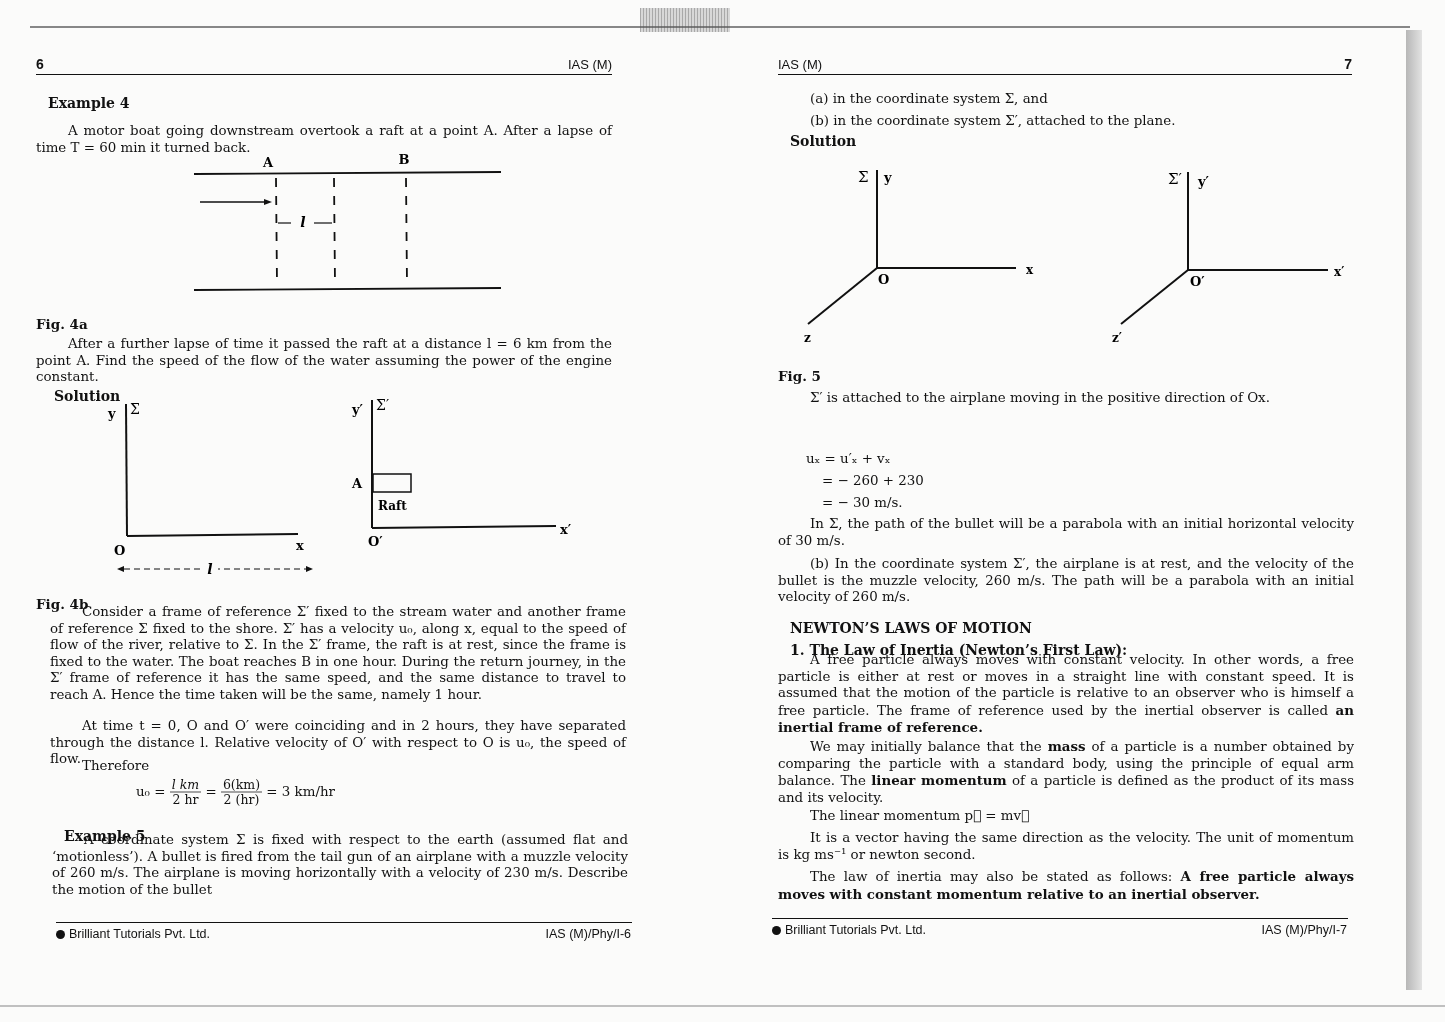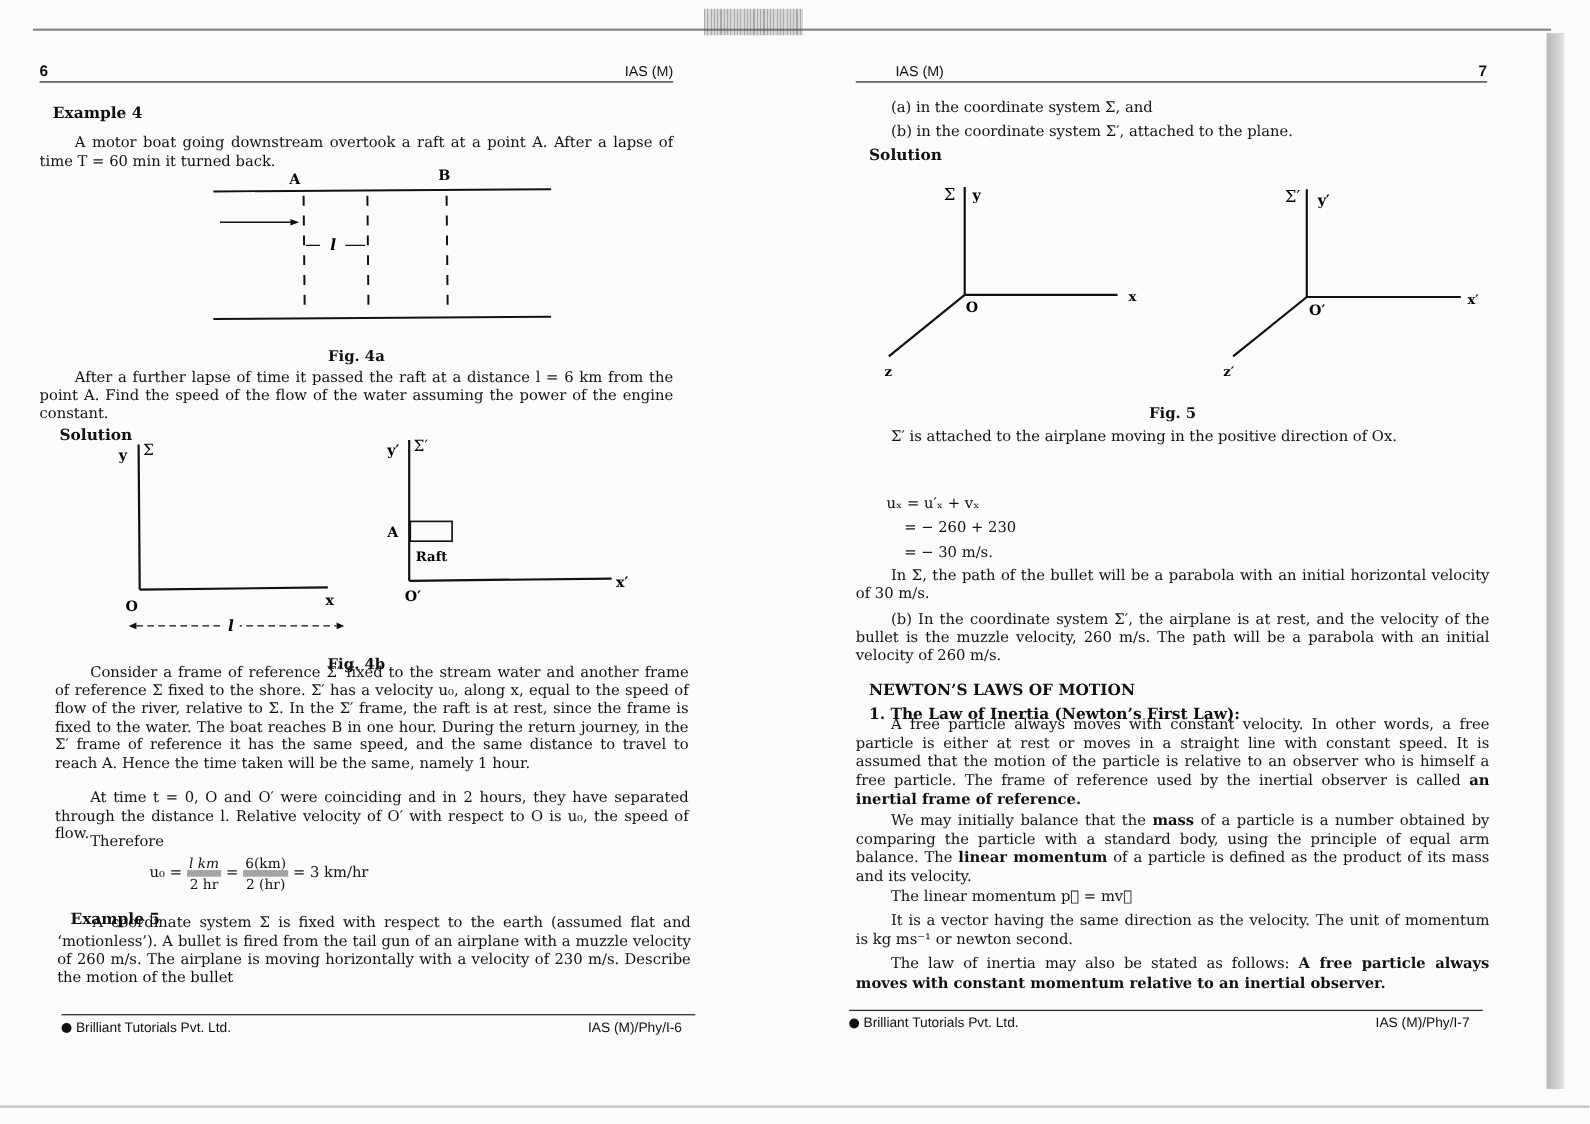--- a/index.html
+++ b/index.html
@@ -9,34 +9,34 @@
   .scan-binding{position:absolute;left:640px;top:8px;width:90px;height:24px;
        background:repeating-linear-gradient(90deg,#666 0 1px,#bbb 1px 3px);opacity:.55;}
   .scan-edge{position:absolute;left:1406px;top:30px;width:16px;height:960px;
        background:linear-gradient(90deg,#9a9a9a,#d8d8d8);opacity:.7;}
   .scan-bottom{position:absolute;left:0;top:1005px;width:1445px;height:2px;background:#999;opacity:.6;}
   .page{position:absolute;top:52px;}
   .page.left{left:36px;width:576px;}
   .page.right{left:778px;width:576px;}
   .hdr{position:relative;height:22px;border-bottom:1.5px solid #111;font-family:"Liberation Sans",sans-serif;font-size:13px;}
   .hdr .pn{position:absolute;bottom:2px;font-weight:bold;font-size:14px;}
-  .hdr .rt{position:absolute;bottom:2px;margin-left:36px;}
+  .hdr .rt{position:absolute;bottom:2px;}
   .ftr{position:absolute;border-top:1.5px solid #111;height:20px;width:576px;font-family:"Liberation Sans",sans-serif;font-size:12.5px;}
   .ftr .l{position:absolute;left:0;top:4px;}
-  .ftr .r{position:absolute;right:12px;top:4px;padding-left:25px;}
+  .ftr .r{position:absolute;right:1px;top:4px;padding-left:25px;}
   .ftr .c{display:inline-block;width:9px;height:9px;border-radius:50%;background:#111;margin-right:4px;vertical-align:-1px;}
   p{margin:0;font-size:13.4px;line-height:16.5px;text-align:justify;}
   p.ind{text-indent:32px;}
   .h{font-weight:bold;font-size:14px;margin:12px;}
-  .cap{font-weight:bold;font-size:13.5px;text-align:center;}
+  .cap{font-weight:bold;font-size:13.5px;}
   .abs{position:absolute;}
   svg text{font-family:"DejaVu Serif","Liberation Serif",serif;}
   .eq{font-size:13.4px;line-height:18px;}
   .frac{display:inline-block;vertical-align:middle;text-align:center;font-size:12.5px;line-height:13px;}
-  .frac .n{display:block;border-bottom:6px solid #a3a3a3;padding:0 2px;}
+  .frac .n{display:block;border-bottom:2px solid #a3a3a3;padding:0 2px;}
   .frac .d{display:block;padding:0 2px;}
   b{font-weight:bold;}
 </style>
 </head>
 <body>
 
 <div class="scan-binding"></div>
 <div class="scan-top"></div>
 <div class="scan-edge"></div>
 <div class="scan-bottom"></div>

